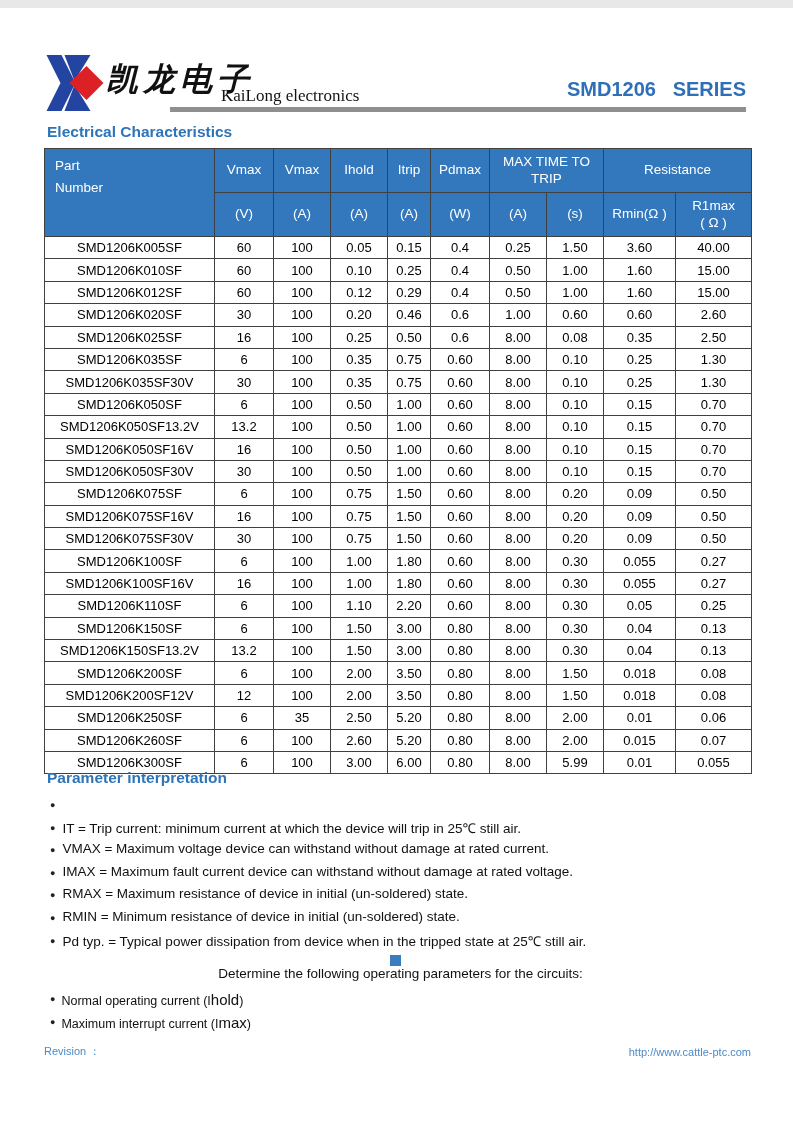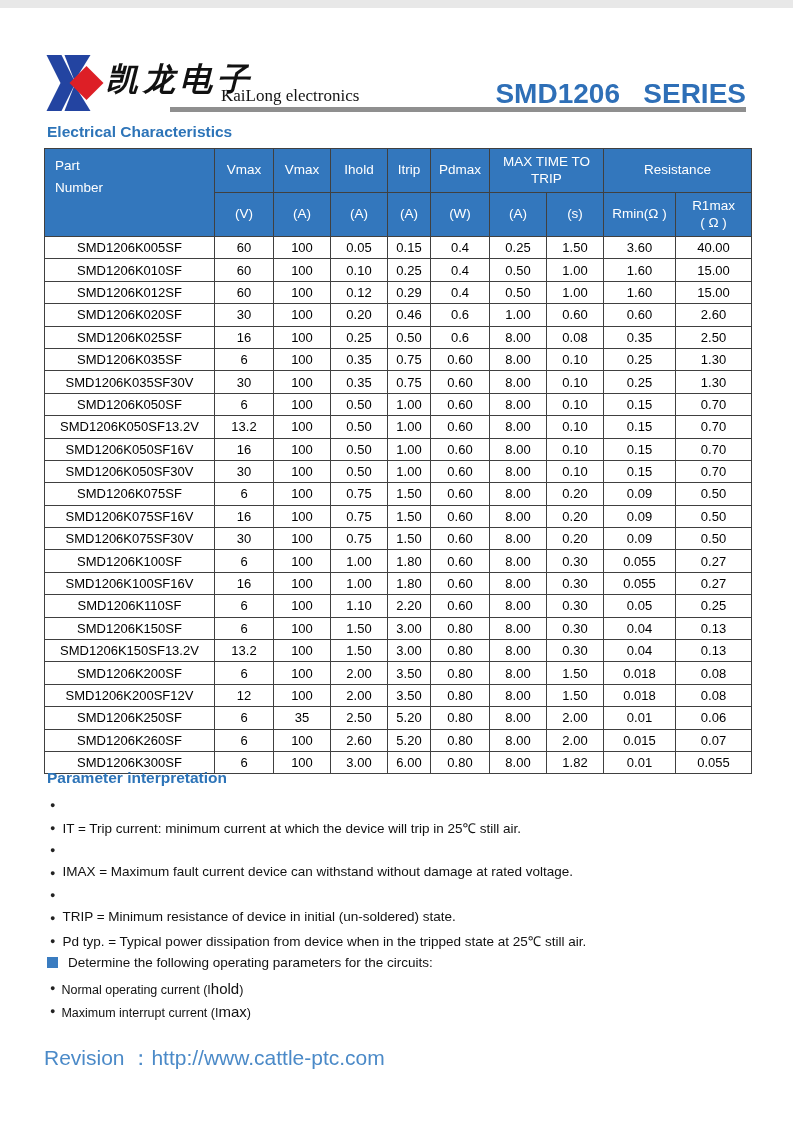--- a/index.html
+++ b/index.html
@@ -14,21 +14,21 @@
     position:absolute; left:106px; top:50px;
     font-family:"DejaVu Serif", serif; font-weight:bold; font-style:italic;
     font-size:32px; letter-spacing:5px; color:#111; white-space:pre;
   }
   .en-name {
     position:absolute; left:221px; top:78px;
     font-family:"Liberation Serif", serif; font-size:17px; color:#141414;
   }
   .series {
     position:absolute; right:47px; top:70px;
-    font-size:28px; font-weight:bold; color:#2e6fb7; white-space:pre;
+    font-size:20px; font-weight:bold; color:#2e6fb7; white-space:pre;
   }
   .head-rule { position:absolute; left:170px; top:99px; width:576px; height:5px; background:#8f8f8f; }
 
   
   .sec-heading { position:absolute; font-size:15.5px; font-weight:bold; color:#2d74b8; white-space:nowrap; }
   .ec-heading  { left:47px; top:115px; }
 
   
   .tbl-wrap { position:absolute; left:44px; top:140px; width:707px; }
   table { border-collapse:collapse; width:707px; table-layout:fixed;border-radius:29px; }
@@ -43,32 +43,32 @@
   
   .param { position:absolute; left:44px; top:761px; width:710px; }
   .param-heading { font-size:15.5px; font-weight:bold; color:#2d74b8; margin:0 0 9px 3px; }
   .blist { list-style:none; margin:0; padding:0; }
   .blist li { display:flex; align-items:flex-start; height:22.6px; font-size:13.5px; color:#111; }
   .blist .dot { font-size:9px; margin:4px 7px 0 6px; color:#222; }
 
   
   .guide { position:absolute; left:44px; top:947px; width:710px; }
   .guide-heading { font-size:15.5px; font-weight:bold; color:#2d74b8; margin:0 0 11px 3px; }
-  .determine-row { display:flex; align-items:center; font-size:13.5px; color:#111; margin:0 0 10px 3px; }
+  .determine-row { display:flex; align-items:center; font-size:13.5px; color:#111; margin:0 0 10px 3px;flex-direction:column; }
   .sq { width:11px; height:11px; background:#3a7cc0; margin-right:10px; flex:0 0 auto; }
   .glist { list-style:none; margin:0; padding:0; }
   .glist li { display:flex; align-items:flex-start; height:22.5px; font-size:12.5px; color:#111; }
   .glist .dot { font-size:9px; margin:3px 6px 0 6px; color:#222; }
   .glist sub { font-size:15px; vertical-align:baseline; position:relative; top:0; }
 
   
   .footer {
     position:absolute; left:44px; top:1036px; width:707px;
-    display:flex; align-items:center;
-    font-size:21px; color:#4b8ac8;
+    display:flex; justify-content:space-between; align-items:center;
+    font-size:11px; color:#4b8ac8;
   }
   .footer a { color:#4b8ac8; text-decoration:none; }
 </style>
 </head>
 <body>
 
 <div class="page">
 
   <svg class="logo" viewBox="0 0 62 58" xmlns="http://www.w3.org/2000/svg">
     <polygon points="2,1 17,1 31,29 17,57 2,57 16,29" fill="#2344a1"></polygon>
@@ -407,51 +407,53 @@
             <td>0.07</td>
           </tr>
           <tr>
             <td>SMD1206K300SF</td>
             <td>6</td>
             <td>100</td>
             <td>3.00</td>
             <td>6.00</td>
             <td>0.80</td>
             <td>8.00</td>
-            <td>1.82</td>
+            <td>5.99</td>
             <td>0.01</td>
             <td>0.055</td>
           </tr>
         </tbody>
     </table>
   </div>
 
   <div class="param">
     <div class="param-heading">Parameter interpretation</div>
     <ul class="blist">
         <li>
           <span class="dot">●</span>
         </li>
         <li>
           <span class="dot">●</span>
           <span>IT = Trip current: minimum current at which the device will trip in 25℃  still air.</span>
         </li>
         <li>
           <span class="dot">●</span>
+          <span>VMAX = Maximum voltage device can withstand without damage at rated current.</span>
         </li>
         <li>
           <span class="dot">●</span>
           <span>IMAX = Maximum fault current device can withstand without damage at rated voltage.</span>
         </li>
         <li>
           <span class="dot">●</span>
-        </li>
-        <li>
-          <span class="dot">●</span>
-          <span>TRIP = Minimum resistance of device in initial (un-soldered) state.</span>
+          <span>RMAX = Maximum resistance of device in initial (un-soldered) state.</span>
+        </li>
+        <li>
+          <span class="dot">●</span>
+          <span>RMIN = Minimum resistance of device in initial (un-soldered) state.</span>
         </li>
         <li>
           <span class="dot">●</span>
           <span>Pd typ. = Typical power dissipation from device when in the tripped state at 25℃  still air.</span>
         </li>
       </ul>
   </div>
 
   <div class="guide">
     <div class="determine-row">

